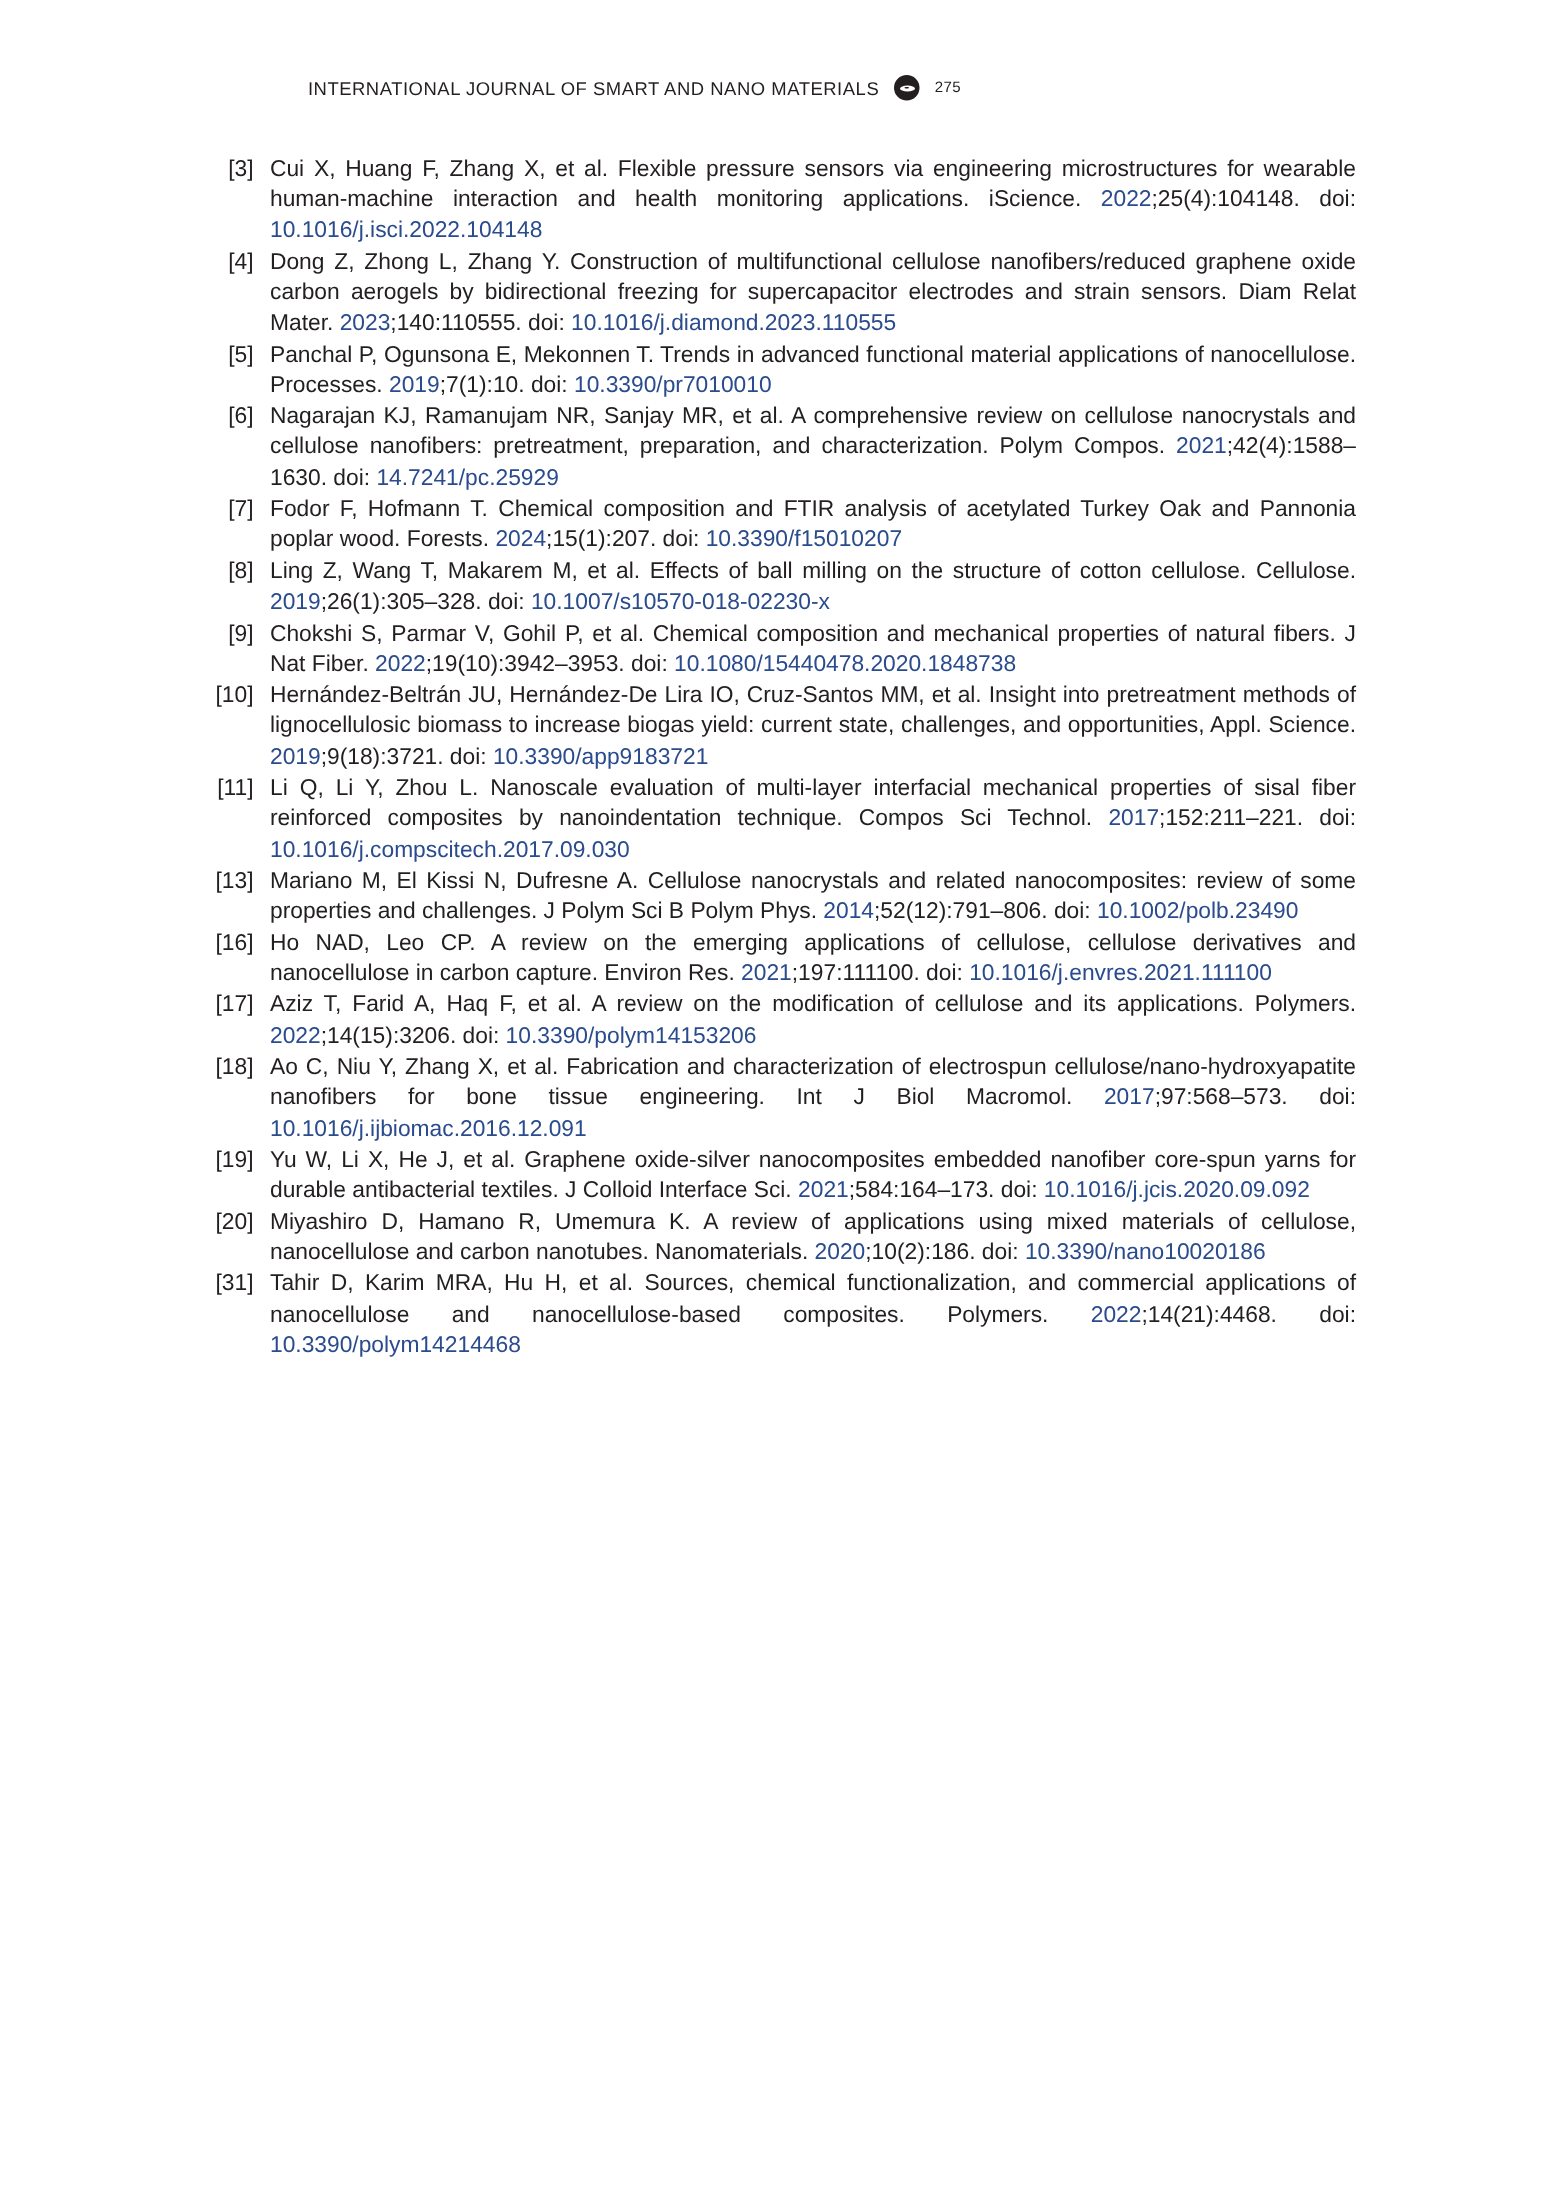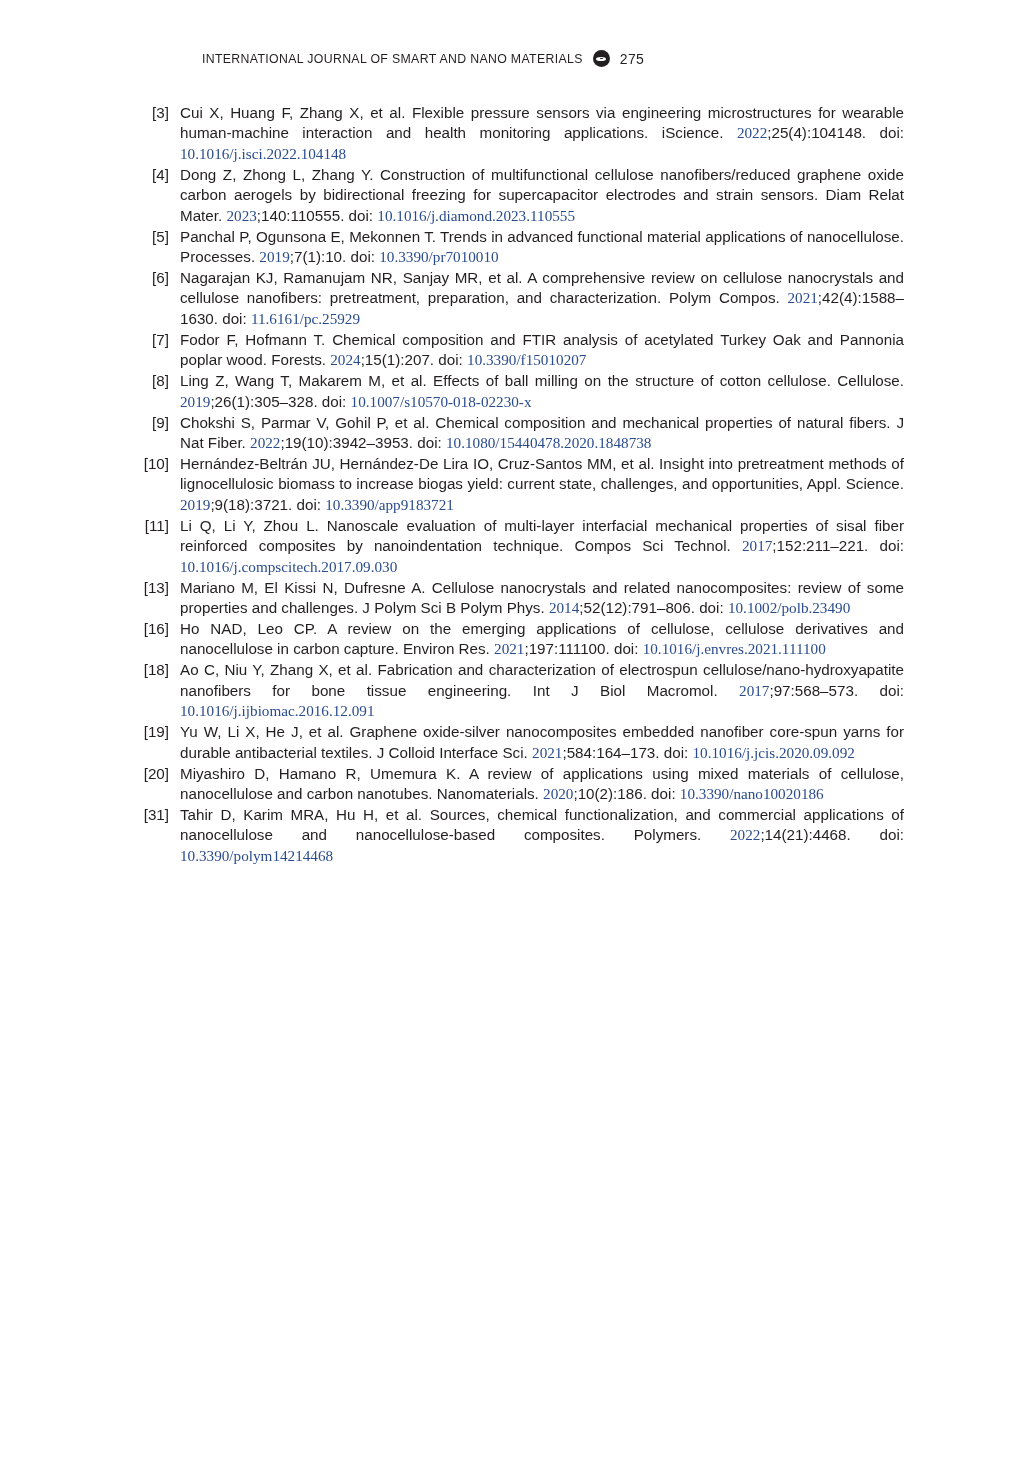--- a/index.html
+++ b/index.html
@@ -62,21 +62,21 @@
     content: "";
     position: absolute;
     left: 7px;
     top: 7.6px;
     width: 3px;
     height: 1.8px;
     border-radius: 50%;
     background: #231f20;
   }
   .page-number {
-    font-size: 14px;
+    font-size: 10px;
     letter-spacing: 0.3px;
   }
   
   .ref-list {
     position: absolute;
     top: 103px;
     left: 136px;
     width: 768px;
   }
   .ref-item {
@@ -96,21 +96,21 @@
   }
   .ref-body {
     flex: 1 1 auto;
     text-align: justify;
     text-justify: inter-word;
     hyphens: none;
   }
   .ref-body .doi-link {
     color: #2a4b8d;
   }
-  a { text-decoration: none; font-family: Liberation Serif, serif; }
+  a { text-decoration: none; }
 </style>
 </head>
 <body>
 
 <div class="page">
 
   <div class="running-head">
     <span class="journal-title">INTERNATIONAL JOURNAL OF SMART AND NANO MATERIALS</span>
     <span class="oa-logo"></span>
     <span class="page-number">275</span>
@@ -124,21 +124,21 @@
       <div class="ref-item">
         <div class="ref-num">[4]</div>
         <div class="ref-body"><span>Dong Z, Zhong L, Zhang Y. Construction of multifunctional cellulose nanofibers/reduced graphene oxide carbon aerogels by bidirectional freezing for supercapacitor electrodes and strain sensors. Diam Relat Mater. </span><a class="doi-link">2023</a><span>;140:110555. doi: </span><a class="doi-link">10.1016/j.diamond.2023.110555</a></div>
       </div>
       <div class="ref-item">
         <div class="ref-num">[5]</div>
         <div class="ref-body"><span>Panchal P, Ogunsona E, Mekonnen T. Trends in advanced functional material applications of nanocellulose. Processes. </span><a class="doi-link">2019</a><span>;7(1):10. doi: </span><a class="doi-link">10.3390/pr7010010</a></div>
       </div>
       <div class="ref-item">
         <div class="ref-num">[6]</div>
-        <div class="ref-body"><span>Nagarajan KJ, Ramanujam NR, Sanjay MR, et al. A comprehensive review on cellulose nanocrystals and cellulose nanofibers: pretreatment, preparation, and characterization. Polym Compos. </span><a class="doi-link">2021</a><span>;42(4):1588–1630. doi: </span><a class="doi-link">11.6161/pc.25929</a></div>
+        <div class="ref-body"><span>Nagarajan KJ, Ramanujam NR, Sanjay MR, et al. A comprehensive review on cellulose nanocrystals and cellulose nanofibers: pretreatment, preparation, and characterization. Polym Compos. </span><a class="doi-link">2021</a><span>;42(4):1588–1630. doi: </span><a class="doi-link">14.7241/pc.25929</a></div>
       </div>
       <div class="ref-item">
         <div class="ref-num">[7]</div>
         <div class="ref-body"><span>Fodor F, Hofmann T. Chemical composition and FTIR analysis of acetylated Turkey Oak and Pannonia poplar wood. Forests. </span><a class="doi-link">2024</a><span>;15(1):207. doi: </span><a class="doi-link">10.3390/f15010207</a></div>
       </div>
       <div class="ref-item">
         <div class="ref-num">[8]</div>
         <div class="ref-body"><span>Ling Z, Wang T, Makarem M, et al. Effects of ball milling on the structure of cotton cellulose. Cellulose. </span><a class="doi-link">2019</a><span>;26(1):305–328. doi: </span><a class="doi-link">10.1007/s10570-018-02230-x</a></div>
       </div>
       <div class="ref-item">
@@ -155,20 +155,24 @@
       </div>
       <div class="ref-item">
         <div class="ref-num">[13]</div>
         <div class="ref-body"><span>Mariano M, El Kissi N, Dufresne A. Cellulose nanocrystals and related nanocomposites: review of some properties and challenges. J Polym Sci B Polym Phys. </span><a class="doi-link">2014</a><span>;52(12):791–806. doi: </span><a class="doi-link">10.1002/polb.23490</a></div>
       </div>
       <div class="ref-item">
         <div class="ref-num">[16]</div>
         <div class="ref-body"><span>Ho NAD, Leo CP. A review on the emerging applications of cellulose, cellulose derivatives and nanocellulose in carbon capture. Environ Res. </span><a class="doi-link">2021</a><span>;197:111100. doi: </span><a class="doi-link">10.1016/j.envres.2021.111100</a></div>
       </div>
       <div class="ref-item">
+        <div class="ref-num">[17]</div>
+        <div class="ref-body"><span>Aziz T, Farid A, Haq F, et al. A review on the modification of cellulose and its applications. Polymers. </span><a class="doi-link">2022</a><span>;14(15):3206. doi: </span><a class="doi-link">10.3390/polym14153206</a></div>
+      </div>
+      <div class="ref-item">
         <div class="ref-num">[18]</div>
         <div class="ref-body"><span>Ao C, Niu Y, Zhang X, et al. Fabrication and characterization of electrospun cellulose/nano-hydroxyapatite nanofibers for bone tissue engineering. Int J Biol Macromol. </span><a class="doi-link">2017</a><span>;97:568–573. doi: </span><a class="doi-link">10.1016/j.ijbiomac.2016.12.091</a></div>
       </div>
       <div class="ref-item">
         <div class="ref-num">[19]</div>
         <div class="ref-body"><span>Yu W, Li X, He J, et al. Graphene oxide-silver nanocomposites embedded nanofiber core-spun yarns for durable antibacterial textiles. J Colloid Interface Sci. </span><a class="doi-link">2021</a><span>;584:164–173. doi: </span><a class="doi-link">10.1016/j.jcis.2020.09.092</a></div>
       </div>
       <div class="ref-item">
         <div class="ref-num">[20]</div>
         <div class="ref-body"><span>Miyashiro D, Hamano R, Umemura K. A review of applications using mixed materials of cellulose, nanocellulose and carbon nanotubes. Nanomaterials. </span><a class="doi-link">2020</a><span>;10(2):186. doi: </span><a class="doi-link">10.3390/nano10020186</a></div>

